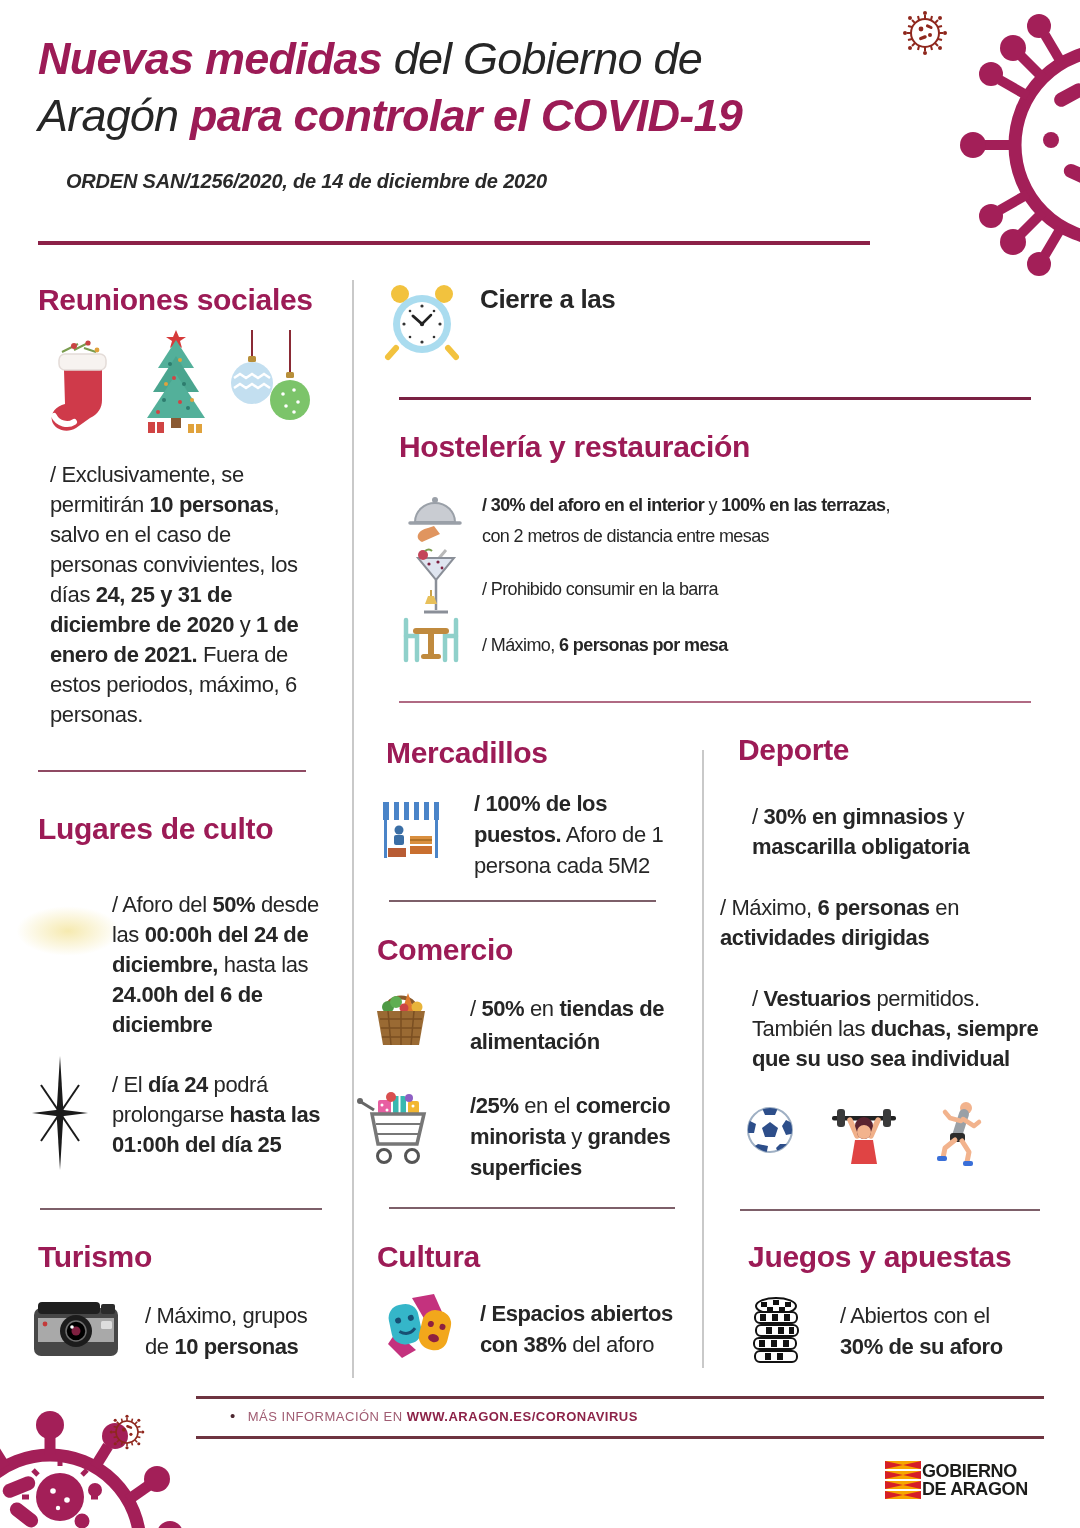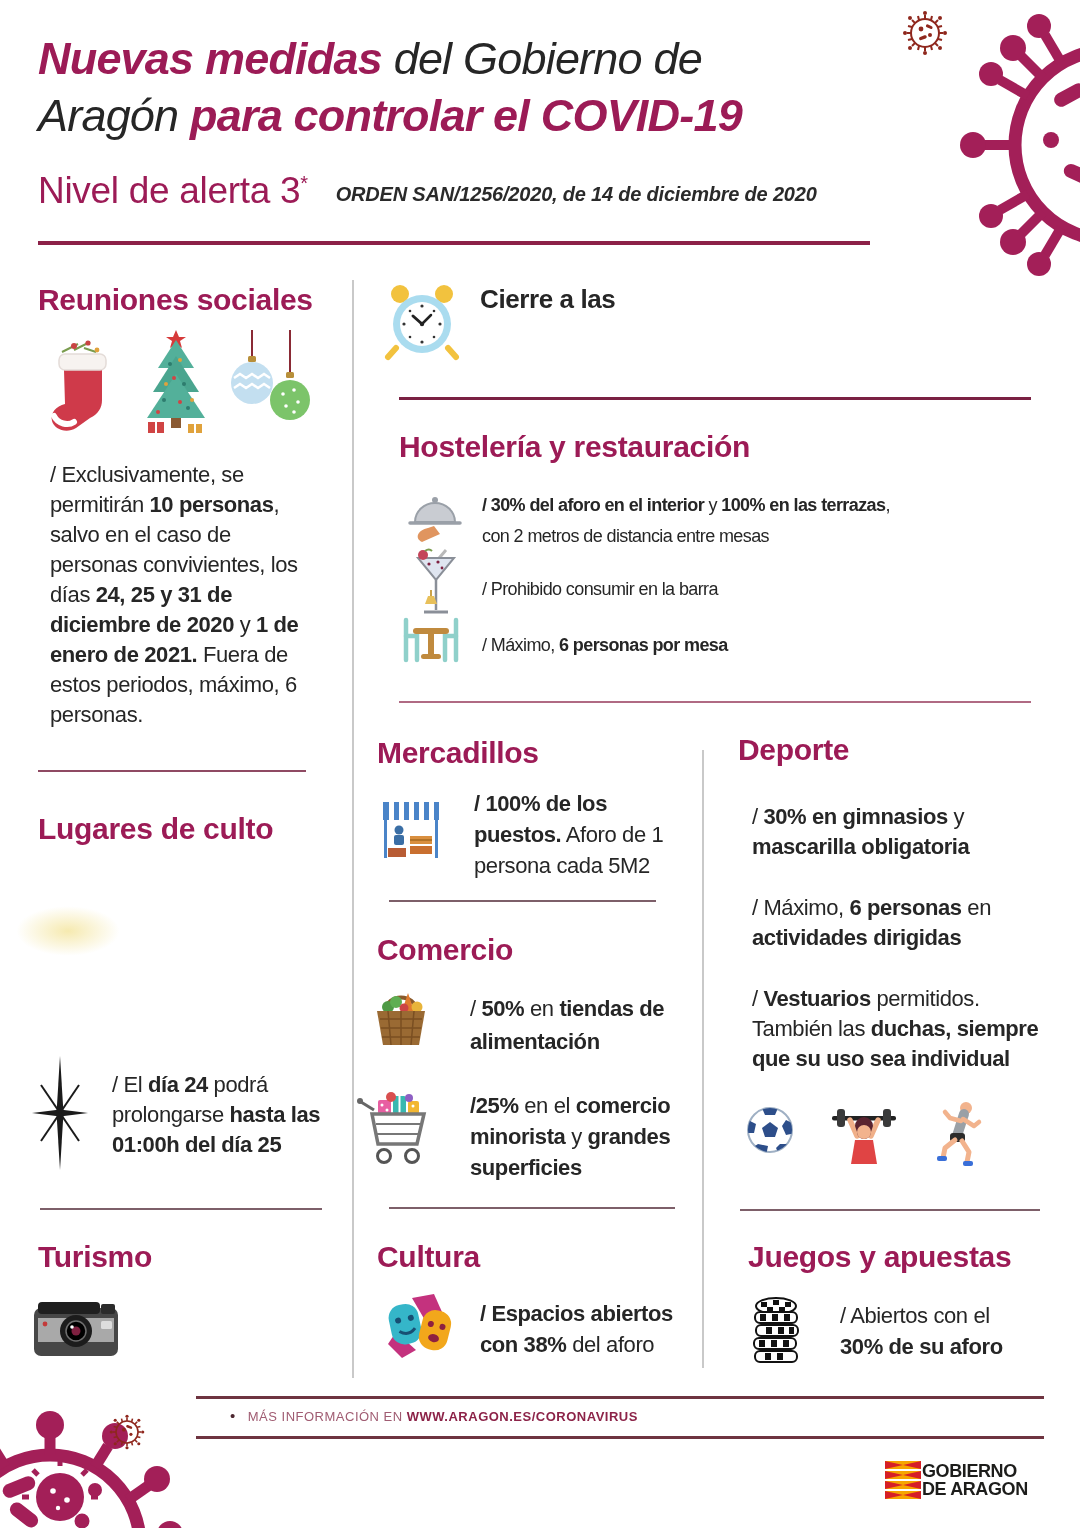--- a/index.html
+++ b/index.html
@@ -32,21 +32,20 @@
 </head>
 <body>
 
 <div class="canvas">
 
   <div class="abs title" style="left:38px;top:30px;width:850px;">
     <div><span class="acc">Nuevas medidas</span><span> del Gobierno de</span></div>
     <div><span>Aragón </span><span class="acc">para controlar el COVID-19</span></div>
   </div>
   <div class="abs" style="left:38px;top:170px;display:flex;align-items:flex-end;">
-    <div class="alert"><span>Nivel de alerta 3</span><sup>*</sup></div>
     <div class="order" style="margin-left:28px;padding-bottom:6px;">ORDEN SAN/1256/2020, de 14 de diciembre de 2020</div>
   </div>
   <div class="abs" style="left:38px;top:241px;width:832px;height:4px;background:#8c2148;"></div>
 
   <svg class="abs" style="left:897px;top:5px;" width="56" height="56" viewBox="0 0 56 56">
     <g stroke="#8f271d" fill="none" stroke-width="2">
       <circle cx="28" cy="28" r="14"></circle>
       <g>
         <line x1="28" y1="10" x2="28" y2="14"></line>
           <line x1="28" y1="42" x2="28" y2="46"></line>
@@ -201,20 +200,25 @@
 diciembre de 2020</span><span> y </span><span class="b">1 de
 enero de 2021.</span><span> Fuera de
 estos periodos, máximo, 6
 personas.</span></div>
 
   <div class="abs rule-soft" style="left:38px;top:770px;width:268px;height:2px;background:#8f4a63;"></div>
 
   <div class="abs h" style="left:38px;top:812px;">Lugares de culto</div>
 
   <div class="abs glow" style="left:16px;top:906px;width:104px;height:50px;"></div>
+  <div class="abs rich" style="left:100px;top:890px;width:250px;"><span>/ Aforo del </span><span class="b">50%</span><span>  desde
+las </span><span class="b">00:00h del 24 de
+diciembre,</span><span> hasta las
+</span><span class="b">24.00h del 6 de
+diciembre</span></div>
 
   <svg class="abs" style="left:28px;top:1056px;" width="64" height="114" viewBox="0 0 64 114">
     <polygon points="32,0 35.5,57 32,114 28.5,57" fill="#1b1b1b"></polygon>
     <polygon points="4,57 32,53.5 60,57 32,60.5" fill="#1b1b1b"></polygon>
     <line x1="13" y1="29" x2="51" y2="85" stroke="#1b1b1b" stroke-width="2"></line>
     <line x1="51" y1="29" x2="13" y2="85" stroke="#1b1b1b" stroke-width="2"></line>
   </svg>
   <div class="abs rich" style="left:100px;top:1070px;width:250px;"><span>/ El </span><span class="b">día 24</span><span> podrá
 prolongarse </span><span class="b">hasta las
 01:00h del día 25</span></div>
@@ -227,20 +231,22 @@
     <rect x="5" y="2" width="62" height="12" rx="4" fill="#1f1f1f"></rect>
     <rect x="68" y="4" width="14" height="10" rx="2" fill="#2b2b2b"></rect>
     <rect x="5" y="18" width="76" height="24" fill="#a9a9a9"></rect>
     <circle cx="43" cy="31" r="16" fill="#1c1c1c"></circle>
     <circle cx="43" cy="31" r="10" fill="#000" stroke="#6e6e6e" stroke-width="1.5"></circle>
     <circle cx="43" cy="31" r="4.5" fill="#7e2040"></circle>
     <circle cx="39" cy="27" r="1.8" fill="#ffffff"></circle>
     <rect x="68" y="21" width="11" height="8" rx="1.5" fill="#dddddd"></rect>
     <circle cx="12" cy="24" r="2.4" fill="#c33a3a"></circle>
   </svg>
+  <div class="abs rich" style="left:133px;top:1300px;width:230px;line-height:31px;"><span>/ Máximo, grupos
+de </span><span class="b">10 personas</span></div>
 
   <div class="abs vrule" style="left:352px;top:280px;height:1098px;"></div>
   <div class="abs vrule" style="left:702px;top:750px;height:618px;"></div>
 
   <svg class="abs" style="left:383px;top:280px;" width="78" height="82" viewBox="0 0 78 82">
     <circle cx="17" cy="14" r="9" fill="#f2c23e"></circle>
       <circle cx="61" cy="14" r="9" fill="#f2c23e"></circle>
     <line x1="13" y1="68" x2="5" y2="77" stroke="#f2c23e" stroke-width="6" stroke-linecap="round"></line>
     <line x1="65" y1="68" x2="73" y2="77" stroke="#f2c23e" stroke-width="6" stroke-linecap="round"></line>
     <circle cx="39" cy="44" r="29" fill="#aadcef"></circle>
@@ -299,21 +305,21 @@
           <polyline points="58,48 47,48 47,72"></polyline>
       </g>
       <rect x="15" y="40" width="36" height="6" rx="3" fill="#c08a3e"></rect>
       <rect x="30" y="46" width="6" height="20" fill="#c08a3e"></rect>
       <rect x="23" y="66" width="20" height="5" rx="2.5" fill="#c08a3e"></rect>
     </svg>
     <div class="abs rich" style="left:470px;top:630px;width:590px;"><span>/  Máximo, </span><span class="b">6 personas por mesa</span></div>
   </div>
   <div class="abs" style="left:399px;top:701px;width:632px;height:2px;background:#b06a83;"></div>
 
-  <div class="abs h" style="left:377px;top:736px;text-align:right;">Mercadillos</div>
+  <div class="abs h" style="left:386px;top:736px;text-align:right;">Mercadillos</div>
   <svg class="abs" style="left:382px;top:798px;" width="58" height="62" viewBox="0 0 58 62">
     <rect x="2" y="22" width="3" height="38" fill="#4a84c8"></rect>
     <rect x="53" y="22" width="3" height="38" fill="#4a84c8"></rect>
     <rect x="1" y="4" width="56" height="18" fill="#4a84c8"></rect>
     <g fill="#ffffff">
         <rect x="7" y="4" width="5" height="18"></rect>
         <rect x="17" y="4" width="5" height="18"></rect>
         <rect x="27" y="4" width="5" height="18"></rect>
         <rect x="37" y="4" width="5" height="18"></rect>
         <rect x="47" y="4" width="5" height="18"></rect>
@@ -394,21 +400,21 @@
         <circle cx="59" cy="33" r="3" fill="#8e2040"></circle>
       <ellipse cx="53" cy="46" rx="5.5" ry="4" fill="#8e2040"></ellipse>
     </g>
   </svg>
   <div class="abs rich" style="left:468px;top:1298px;width:240px;line-height:31px;"><span class="b">/ Espacios abiertos
 con 38%</span><span> del aforo</span></div>
 
   <div class="abs h" style="left:738px;top:733px;">Deporte</div>
   <div class="abs rich" style="left:740px;top:802px;width:320px;"><span>/ </span><span class="b">30% en gimnasios</span><span> y
 </span><span class="b">mascarilla obligatoria</span></div>
-  <div class="abs rich" style="left:740px;top:893px;width:320px;"><span>/ Máximo, </span><span class="b">6 personas</span><span> en
+  <div class="abs rich" style="left:708px;top:893px;width:320px;"><span>/ Máximo, </span><span class="b">6 personas</span><span> en
 </span><span class="b">actividades dirigidas</span></div>
   <div class="abs rich" style="left:740px;top:984px;width:320px;"><span>/ </span><span class="b">Vestuarios</span><span> permitidos.
 También las </span><span class="b">duchas, siempre
 que su uso sea individual</span></div>
 
   <svg class="abs" style="left:746px;top:1106px;" width="48" height="48" viewBox="0 0 48 48">
     <defs>
         <clipPath id="ballclip">
           <circle cx="24" cy="24" r="22"></circle>
         </clipPath>

